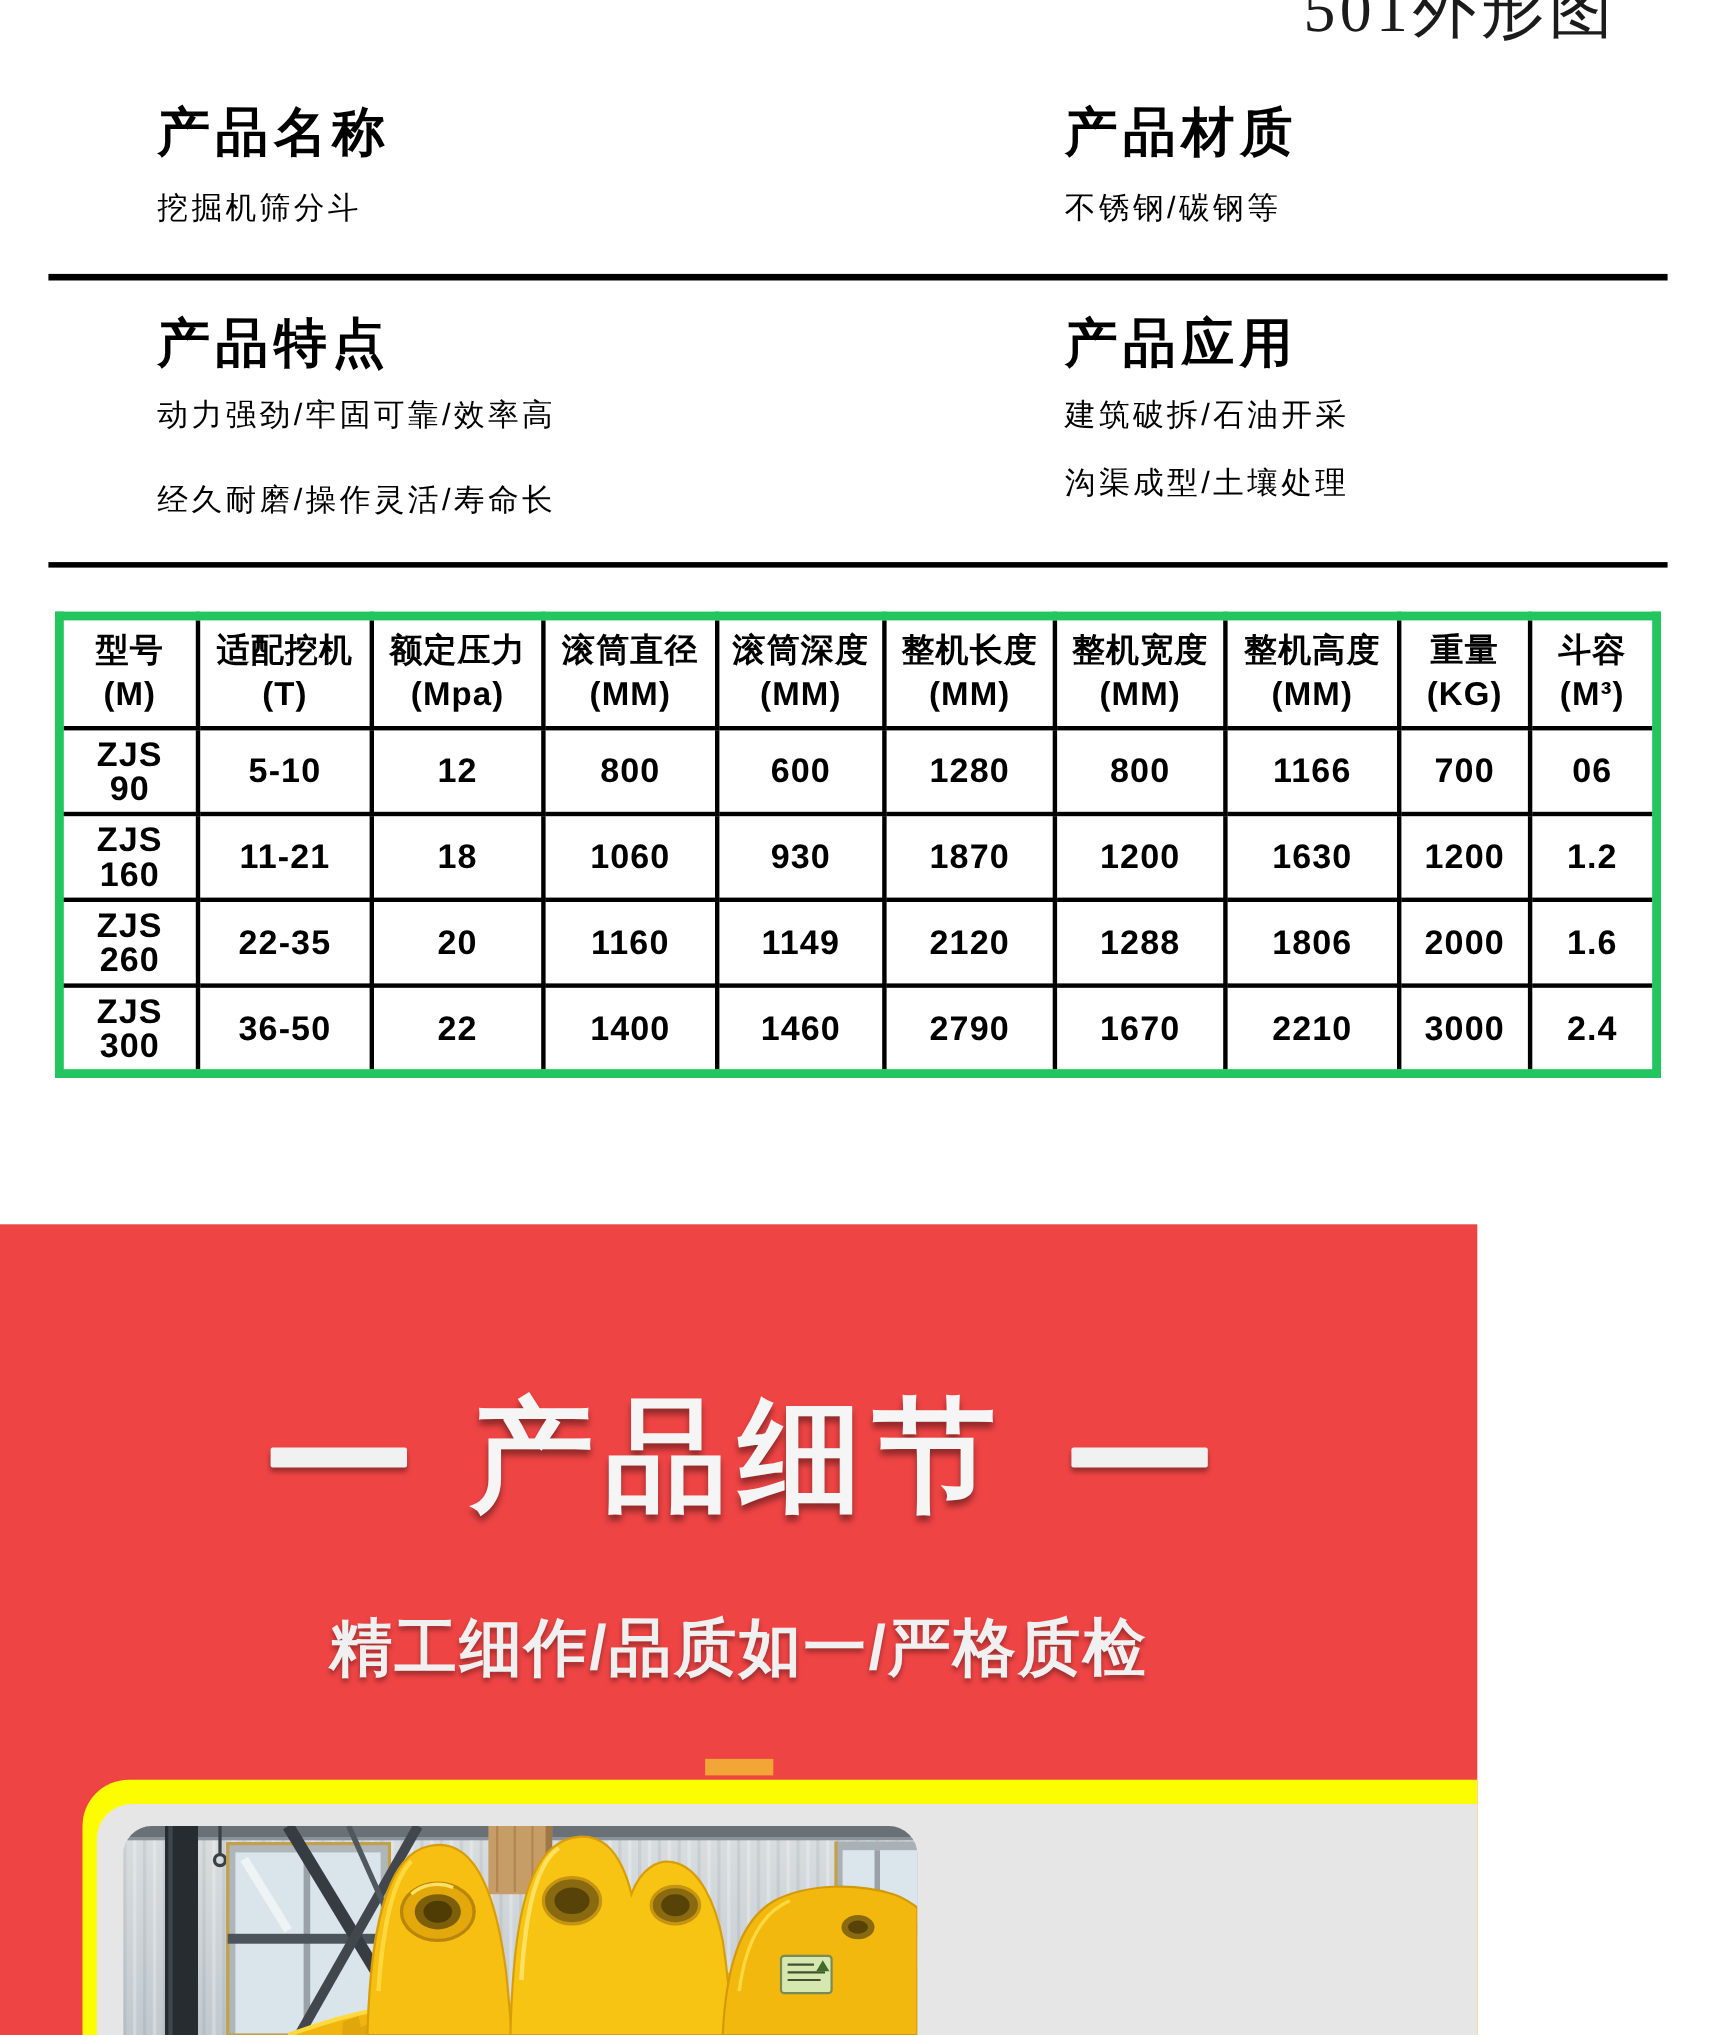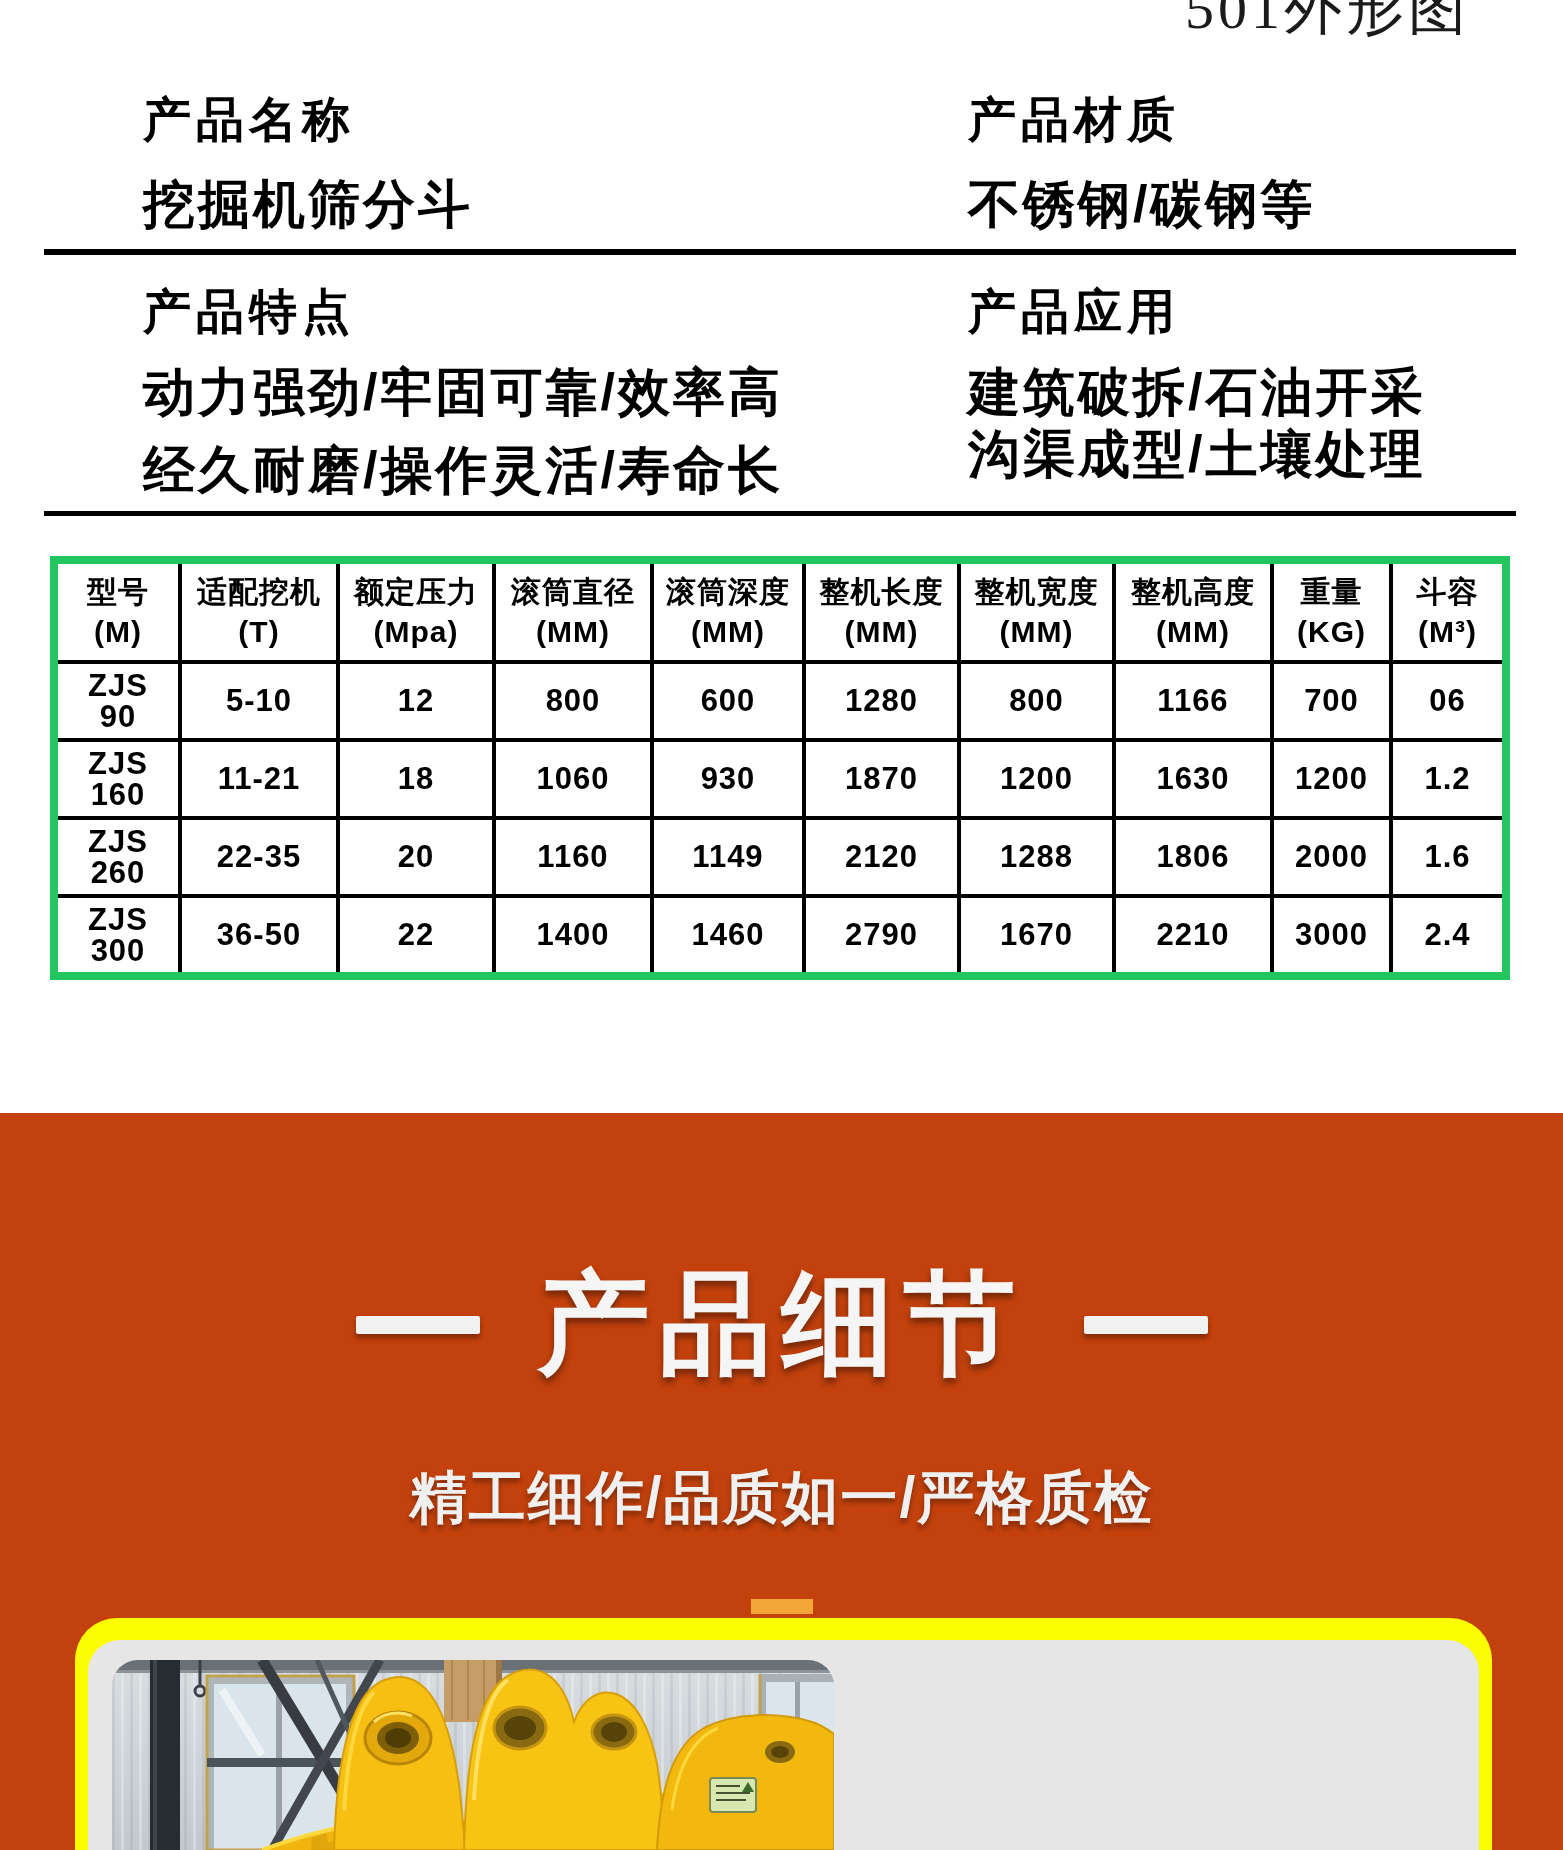--- a/index.html
+++ b/index.html
@@ -10,39 +10,39 @@
   .abs{position:absolute;}
 
   
   .top-caption{
     left:1185px;top:-30px;font-size:58px;color:#1b1b1b;
     font-family:"Liberation Serif",serif;letter-spacing:4px;white-space:nowrap;
   }
 
   
   .h1{font-size:48px;font-weight:900;letter-spacing:5px;white-space:nowrap;}
-  .sub{font-size:52px;font-weight:700;letter-spacing:3px;white-space:nowrap;}
+  .sub{font-size:28px;font-weight:400;letter-spacing:3px;white-space:nowrap;}
   .divider{background:#000;}
 
   
   table.spec{
     border-collapse:collapse;table-layout:fixed;width:1452px;
     border:8px solid #22c55e;
   }
   table.spec td,table.spec th{
     border:4px solid #000;text-align:center;vertical-align:middle;
     padding:0;font-weight:700;color:#000;
   }
   table.spec th{height:96px;font-size:30px;line-height:1.35;letter-spacing:1px;}
   table.spec td{height:74px;font-size:31px;letter-spacing:1px;}
   td.model{font-size:29px;line-height:1.0;}
 
   
   .dark-section{
-    left:0;top:1113px;width:1563px;height:737px;background:#c2410c;overflow:hidden;
+    left:0;top:1113px;width:1343px;height:737px;background:#ef4444;overflow:hidden;
   }
   .title-row{
     display:flex;align-items:center;justify-content:center;gap:58px;
     padding-top:136px;
   }
   .title-dash{
     width:124px;height:18px;background:#f1f1f1;border-radius:2px;
     box-shadow:0 4px 5px rgba(0,0,0,.35);
   }
   .details-title{

